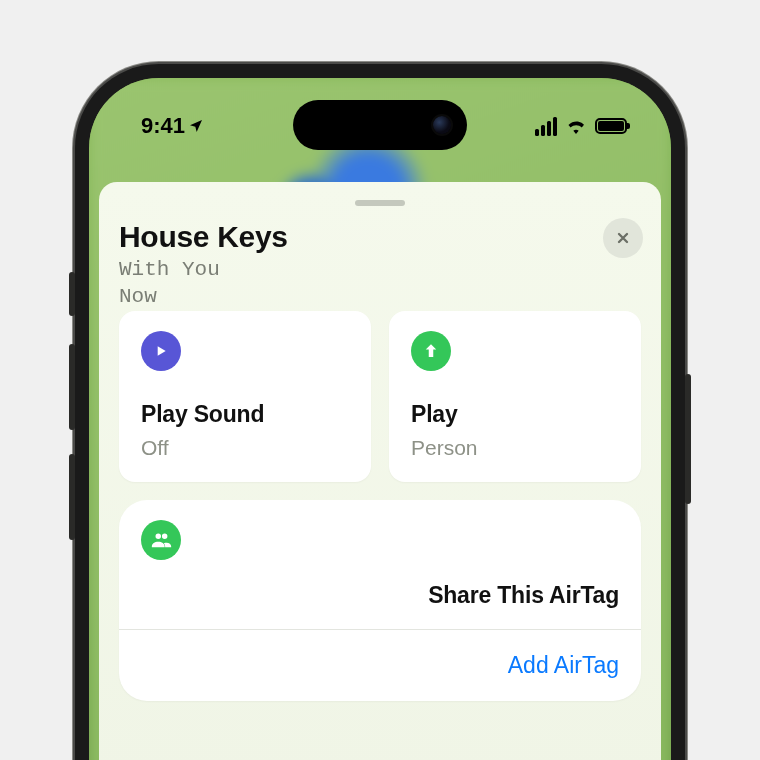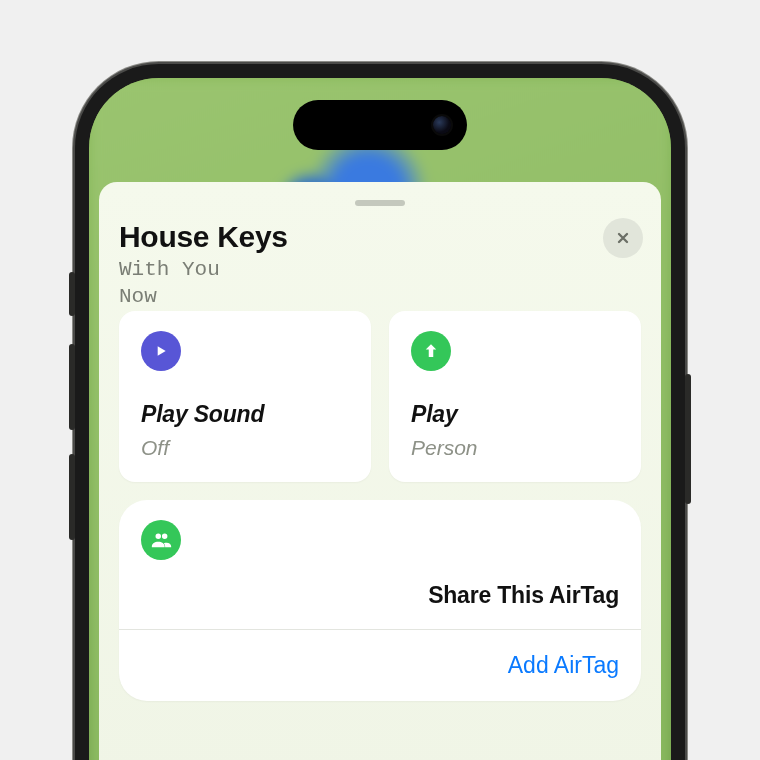--- a/index.html
+++ b/index.html
@@ -106,21 +106,20 @@
     width: 40px; height: 40px; border-radius: 50%;
     background: #e1e5da; display:flex; align-items:center; justify-content:center;
     cursor: pointer;
   }
   .card-row { display: flex; gap: 18px; margin-bottom: 18px; }
   .card {
     flex: 1; background: #fff; border-radius: 16px;
     padding: 20px 22px 22px 22px;
     box-shadow: 0 1px 2px rgba(0,0,0,0.04);
     cursor: pointer;
-    font-style: italic;
   }
   .card-full { width: 100%; background:#fff; border-radius:28px; padding:20px 22px 0 22px; box-shadow: 0 1px 2px rgba(0,0,0,0.04); text-align: right;}
   .icon-circle {
     width: 40px; height: 40px; border-radius: 50%;
     display: flex; align-items: center; justify-content: center;
     margin-bottom: 30px;
   }
   .ic-purple { background: #5856d6; }
   .ic-green { background: #34c759; }
   .card-title { font-size: 23px; font-weight: 600; color: #111; letter-spacing:-0.2px;}
@@ -140,20 +139,42 @@
   <div class="side-btn l3"></div>
   <div class="side-btn r1"></div>
 
   <div class="screen">
     <div class="map-blur"></div>
 
     <div class="notch">
       <div class="cam"></div>
     </div>
 
+    <div class="status-bar">
+      <div class="status-left">
+        <span>9:41</span>
+        <svg width="16" height="16" viewBox="0 0 24 24">
+            <path fill="#000" d="M3 11l18-8-8 18-2-8-8-2z"></path>
+          </svg>
+      </div>
+      <div class="status-right">
+        <div class="cell-bars">
+            <span></span>
+            <span></span>
+            <span></span>
+            <span></span>
+          </div>
+        <svg width="22" height="16" viewBox="0 0 24 18">
+            <path fill="#000" d="M12 18l-3-3.6c1.7-1.6 4.3-1.6 6 0L12 18zm-6-7.2l-2.5-3C6.6 4.9 11 3.5 15 4.3c2.3.5 4.4 1.6 6 3.3l-2.5 3c-3.6-3.4-9-3.4-12.5 0z"></path>
+          </svg>
+        <div class="battery">
+            <div class="fill"></div>
+          </div>
+      </div>
+    </div>
 
     <div class="sheet">
       <div class="grabber"></div>
 
       <div class="sheet-header">
         <div class="title">House Keys</div>
         <div class="subtitle">
           <span>With You</span><br>
           <span>Now</span>
         </div>

